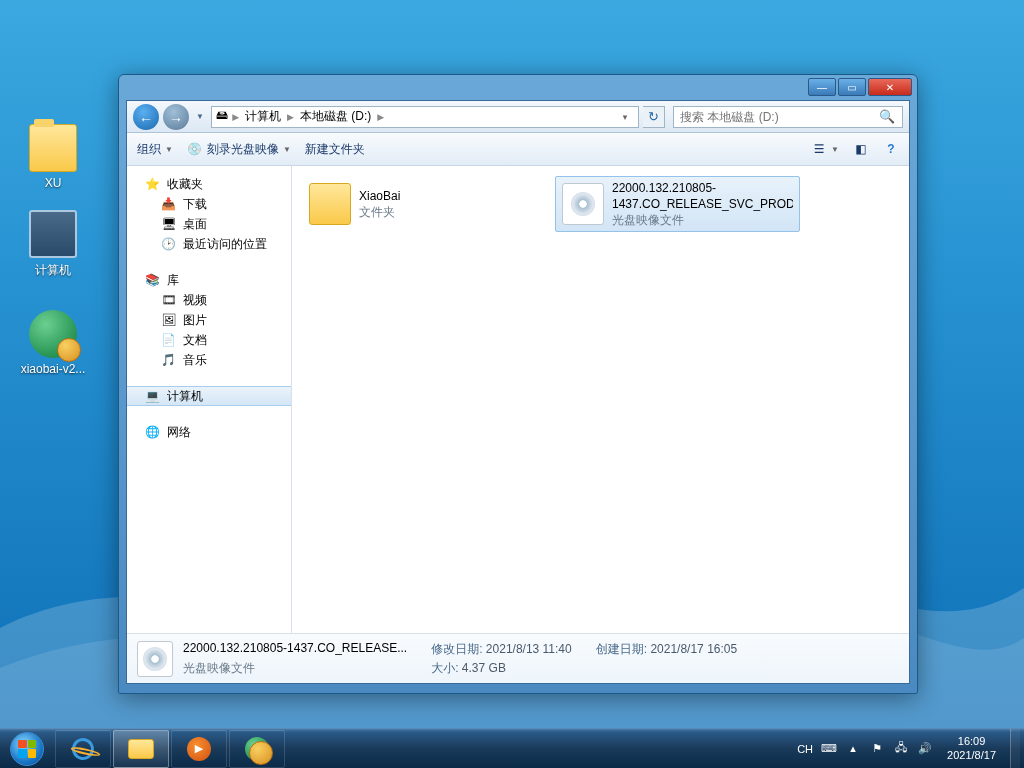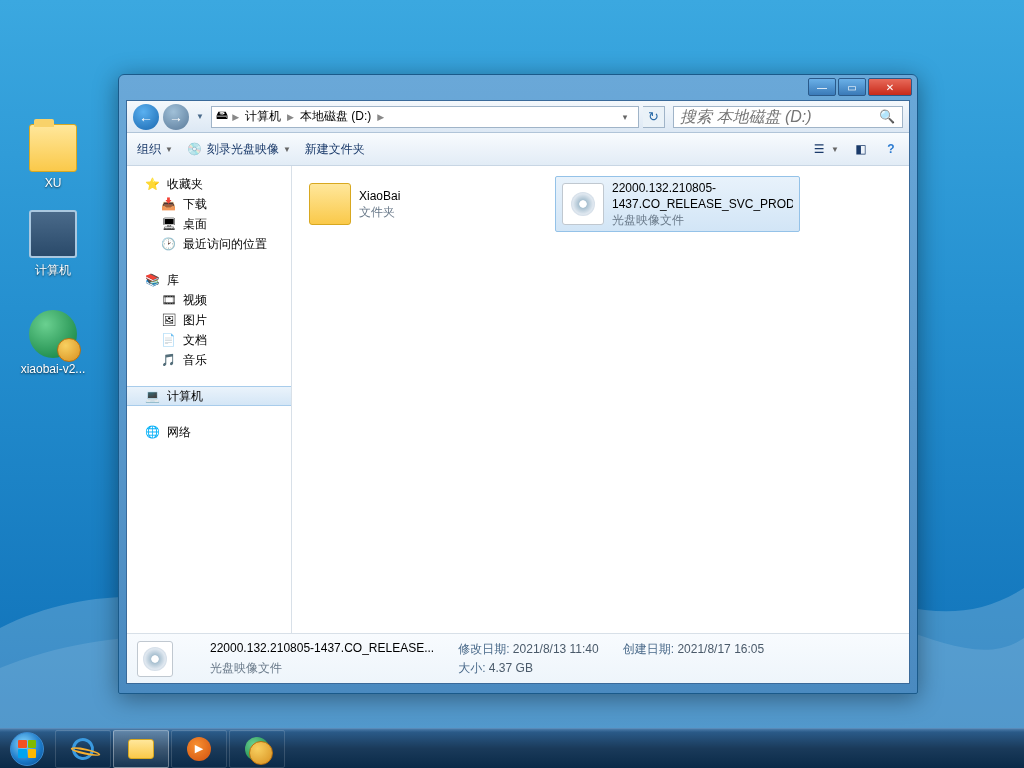--- a/index.html
+++ b/index.html
@@ -25,21 +25,21 @@
 .navbar{height:32px;background:linear-gradient(#f4f8fc,#dce8f4);border-bottom:1px solid #b0c4d8;display:flex;align-items:center;gap:4px;padding:0 6px;}
 .navbtn{width:26px;height:26px;border-radius:50%;background:radial-gradient(circle at 40% 30%,#5ab0f0,#1a68b0);display:flex;align-items:center;justify-content:center;color:#fff;font-size:14px;}
 .navbtn.fwd{background:radial-gradient(circle at 40% 30%,#a0c0d8,#5a7a9a);}
 .navdrop{width:14px;height:18px;display:flex;align-items:center;justify-content:center;font-size:8px;color:#4a6a8a;}
 .addr{flex:1;height:22px;border:1px solid #a0b4c8;background:#fff;display:flex;align-items:center;gap:2px;padding:0 4px;font-size:12px;}
 .addr .sep{color:#888;font-size:9px;margin:0 2px;}
 .addr .seg{padding:1px 2px;}
 .adrop{width:18px;text-align:center;color:#666;font-size:9px;}
 .aref{width:22px;height:22px;border:1px solid #a0b4c8;border-left:none;background:#eaf2f8;display:flex;align-items:center;justify-content:center;color:#2a6aa8;font-size:13px;}
 .search{width:230px;height:22px;border:1px solid #a0b4c8;background:#fff;display:flex;align-items:center;padding:0 6px;margin-left:4px;}
-.search input{border:none;outline:none;width:100%;font-size:16px;color:#701a75;font-style:italic;background:transparent;}
+.search input{border:none;outline:none;width:100%;font-size:12px;color:#701a75;background:transparent;}
 .search .sicon{color:#2a6aa8;font-size:13px;}
 
 .toolbar{height:32px;background:linear-gradient(#f8fbfe,#e2ecf6);border-bottom:1px solid #c8d6e4;display:flex;align-items:center;gap:14px;padding:16px 10px;font-size:12px;color:#1a3a6a;}
 .toolbar .titem{display:flex;align-items:center;gap:4px;cursor:pointer;}
 .toolbar .spacer{flex:1;}
 .tico{width:16px;height:16px;display:flex;align-items:center;justify-content:center;font-size:12px;}
 
 .body{flex:1;display:flex;min-height:0;}
 .nav{width:165px;border-right:1px solid #d8e0e8;background:#fff;padding:8px 0;font-size:12px;overflow:auto;}
 .nav .grp{margin-bottom:16px;}
@@ -54,21 +54,21 @@
 .item .iicon{width:42px;height:42px;flex-shrink:0;}
 .item .meta{font-size:12px;line-height:1.35;overflow:hidden;}
 .item .name{color:#000;}
 .item .type{color:#6a7a8a;}
 .fold{background:linear-gradient(#ffe79b,#fac94a);border-radius:3px;border:1px solid #d8a820;}
 .disc{background:#fff;border:1px solid #c0c8d0;border-radius:3px;display:flex;align-items:center;justify-content:center;}
 .disc:after{content:"";width:24px;height:24px;border-radius:50%;background:radial-gradient(circle,#fff 20%,#a8c0d0 24%,#e0e8f0 60%,#b0c0d0);}
 
 .details{height:50px;border-top:1px solid #d8e0e8;background:linear-gradient(#f8fbfe,#eef5fb);display:flex;align-items:center;gap:10px;padding:4px 10px;font-size:12px;}
 .details .dicon2{width:36px;height:36px;}
-.details .dtxt{display:grid;grid-template-columns:auto auto auto;column-gap:24px;row-gap:2px;color:#4a5a6a;margin-left:27px;}
+.details .dtxt{display:grid;grid-template-columns:auto auto auto;column-gap:24px;row-gap:2px;color:#4a5a6a;}
 .details .dname{color:#000;grid-column:1;}
 .details .dlab{color:#4a6a8a;}
 
 .taskbar{position:absolute;left:0;right:0;bottom:0;height:40px;background:linear-gradient(#4a7aa8 0%,#2a5a88 8%,#1a3a5a 50%,#0a2a48 100%);display:flex;align-items:center;border-top:1px solid #5a8ab8;}
 .start{width:54px;height:40px;display:flex;align-items:center;justify-content:center;cursor:pointer;}
 .orb{width:34px;height:34px;border-radius:50%;background:radial-gradient(circle at 40% 35%,#88d8ff,#1a78c8 60%,#0a4888);border:1px solid #3a8ad0;display:grid;grid-template:1fr 1fr/1fr 1fr;gap:1px;padding:7px;}
 .orb span{border-radius:1px;}
 .orb span:nth-child(1){background:#f25022;} .orb span:nth-child(2){background:#7fba00;}
 .orb span:nth-child(3){background:#00a4ef;} .orb span:nth-child(4){background:#ffb900;}
 .tbtn{width:56px;height:38px;border:1px solid rgba(255,255,255,.15);border-radius:2px;margin:0 1px;display:flex;align-items:center;justify-content:center;cursor:pointer;}
@@ -260,13 +260,26 @@
     </div>
   <div class="tbtn active">
       <div class="ic fold" style="width:26px;height:20px"></div>
     </div>
   <div class="tbtn">
       <div class="ic" style="background:radial-gradient(circle at 40% 35%,#f89030,#d05010);border-radius:50%;width:24px;height:24px;display:flex;align-items:center;justify-content:center;color:#fff;font-size:11px">▶</div>
     </div>
   <div class="tbtn">
       <div class="ic greenball" style="width:24px;height:24px"></div>
     </div>
+  <div class="tray">
+    <span>CH</span>
+    <span class="tico2">⌨</span>
+    <span class="tico2">▴</span>
+    <span class="tico2">⚑</span>
+    <span class="tico2">🖧</span>
+    <span class="tico2">🔊</span>
+    <div class="clock">
+      <div>16:09</div>
+      <div>2021/8/17</div>
+    </div>
+    <div class="showdt"></div>
+  </div>
 </div>
 
 </body></html>

